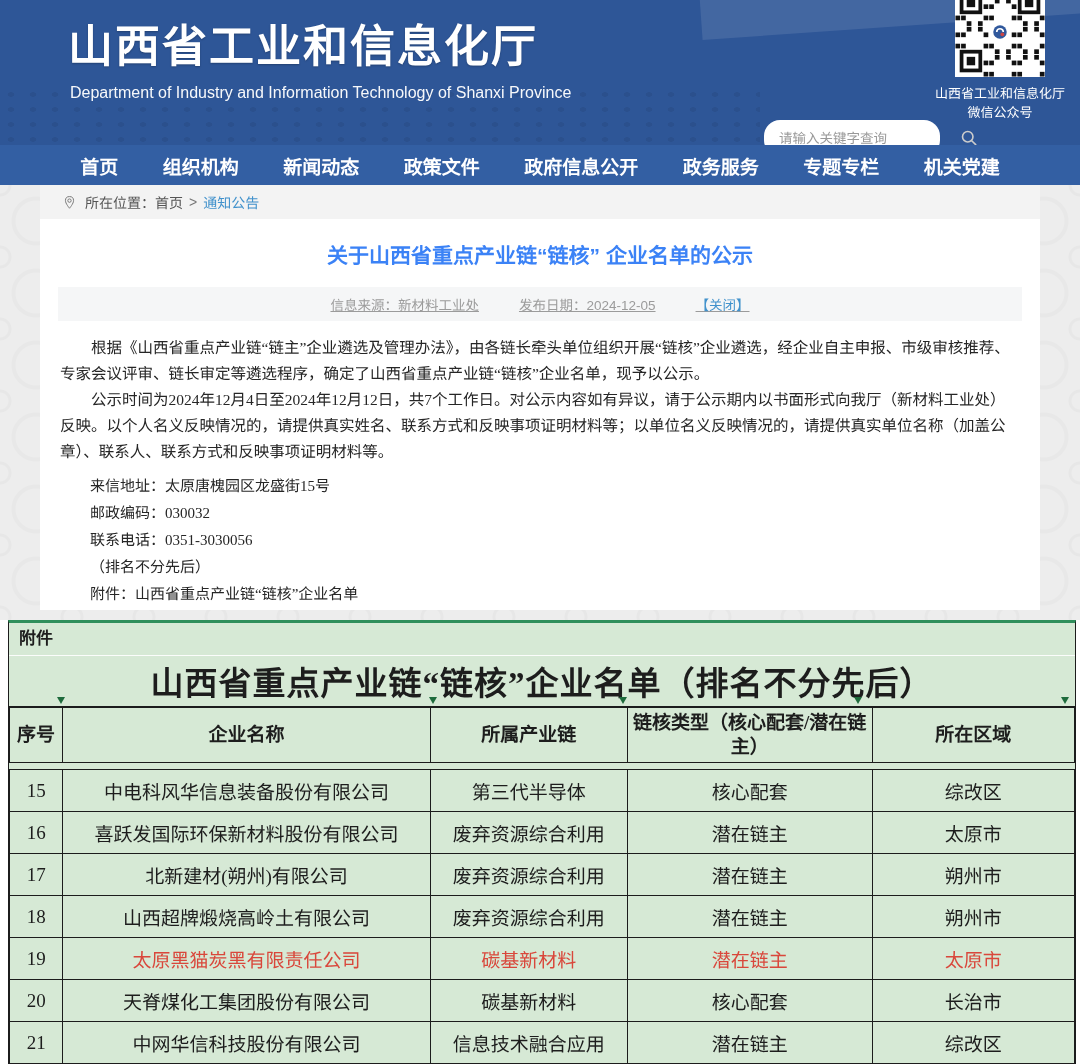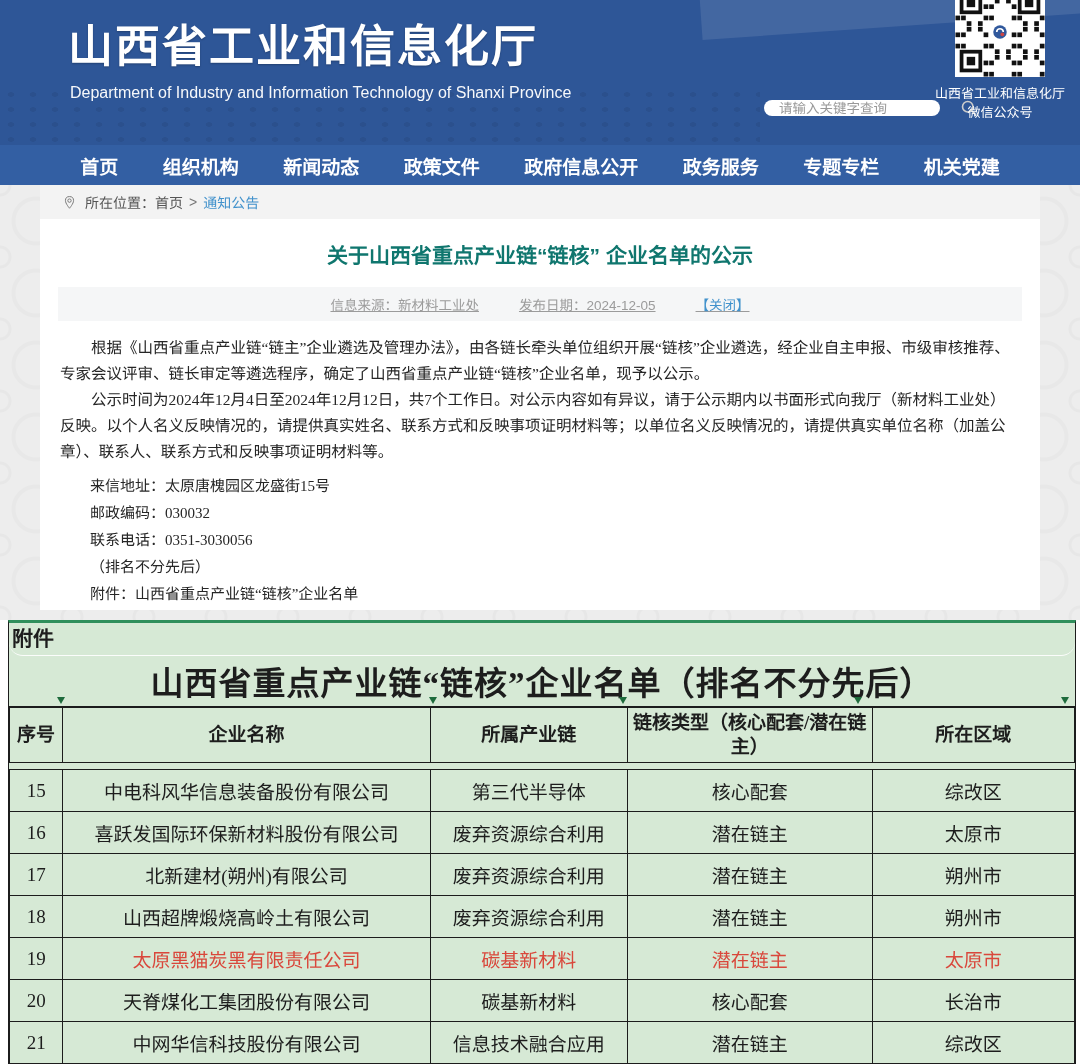--- a/index.html
+++ b/index.html
@@ -21,21 +21,21 @@
     background-image:radial-gradient(rgba(0,0,0,.12) 3px,transparent 3.6px);
     background-size:22px 15px;
   }
   .brand{position:absolute;left:68px;top:10px;color:#fff;}
   .brand h1{
     margin:0;font-size:45px;letter-spacing:2px;font-weight:bold;
     text-shadow:0 1px 2px rgba(0,0,0,.25);
   }
   .brand p{margin:9px 0 0 2px;font-size:16px;font-weight:normal;opacity:.96;text-align:right;}
   .search-box{
-    position:absolute;left:764px;top:100px;width:176px;height:16px;
+    position:absolute;left:764px;top:120px;width:176px;height:36px;
     background:#fff;border-radius:16px;display:flex;align-items:center;
   }
   .search-box input{
     flex:1;border:none;outline:none;background:transparent;
     font-size:13.5px;color:#666;padding:0 4px 0 15px;
     font-family:"Liberation Sans",sans-serif;
   }
   .search-box input::placeholder{color:#999;}
   .search-box .mag{margin-right:9px;display:flex;}
   .qr-block{position:absolute;right:6px;top:-13px;width:148px;text-align:center;}
@@ -60,21 +60,21 @@
   .content-card{margin:0 40px;height:425px;background:#fff;overflow:hidden;}
   .breadcrumb-bar{
     height:34px;background:#f3f3f3;display:flex;align-items:center;
     padding-left:22px;font-size:14px;color:#555;
   }
   .breadcrumb-bar .pin{display:flex;margin-right:8px;}
   .breadcrumb-bar .sep{margin:0 6px;color:#777;}
   .crumb-current{color:var(--link-blue,#4292cc);cursor:pointer;}
   .crumb-home{cursor:pointer;}
   .article-title{
-    margin:20px 30px 0;text-align:center;font-size:21px;font-weight:bold;color:#0f766e;
+    margin:20px 30px 0;text-align:center;font-size:21px;font-weight:bold;color:#3b82f6;
   }
   .meta-bar{
     margin:18px 18px 0;height:34px;background:#f5f6f7;
     display:flex;align-items:center;justify-content:center;
     font-size:13.5px;color:#9b9b9b;gap:40px;text-decoration:underline;
   }
   .close-link{color:var(--link-blue,#4292cc);cursor:pointer;}
   .article-body{
     padding:14px 20px 0;font-family:"Liberation Serif",serif;
     font-size:15.5px;color:#262626;line-height:26px;
@@ -91,24 +91,23 @@
     padding:0 4px 0 8px;overflow:hidden;
   }
   .sheet{
     border-top:3px solid var(--table-green,#2f8f5b);
     border-left:1.5px solid var(--table-border,#1c1c1c);
     border-right:1.5px solid var(--table-border,#1c1c1c);
     background:var(--table-bg,#d6e9d5);height:100%;position:relative;
     font-family:"Liberation Serif",serif;color:#1d1d1d;
   }
   .attach-label-row{
-    height:32px;line-height:32px;padding-left:3px;
-    font-size:21px;font-weight:bold;
+    height:32px;line-height:32px;padding-left:10px;
+    font-size:17px;font-weight:bold;
     border-bottom:1px solid rgba(255,255,255,.9);
-    border-radius:14px;
   }
   .sheet-title-row{
     position:relative;height:50px;display:flex;align-items:center;justify-content:center;
     border-bottom:1.5px solid var(--table-border,#1c1c1c);
   }
   .sheet-title{font-size:33px;font-weight:bold;letter-spacing:1px;white-space:nowrap;}
   .tri{
     position:absolute;bottom:2px;width:0;height:0;
     border-left:4px solid transparent;border-right:4px solid transparent;
     border-top:7px solid #1e6b3c;

